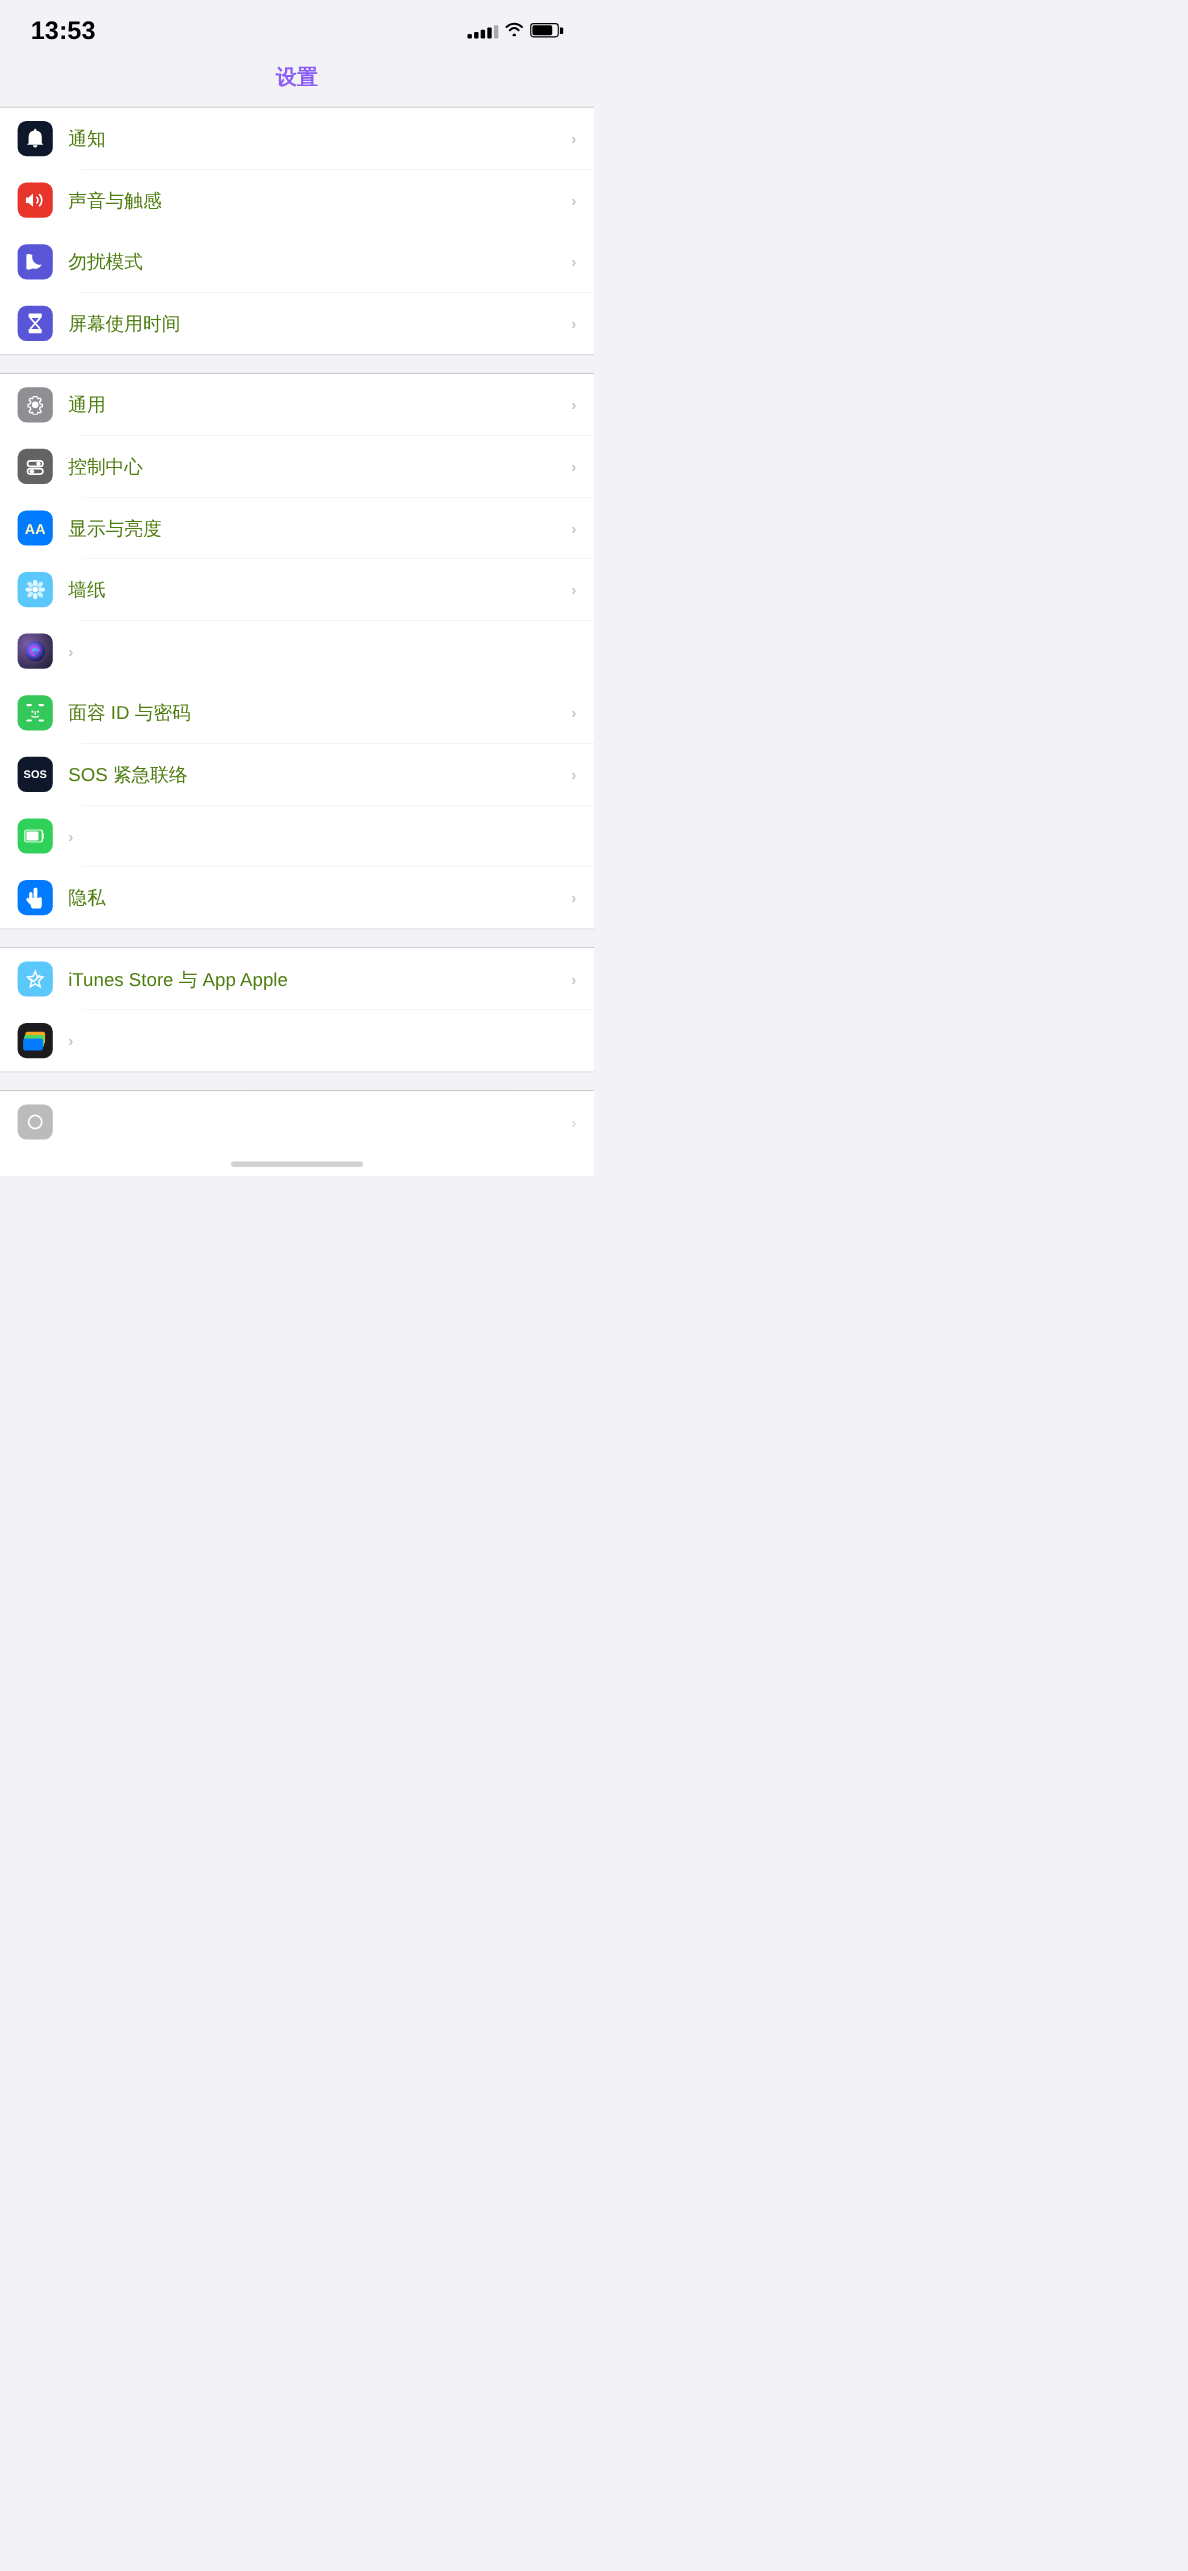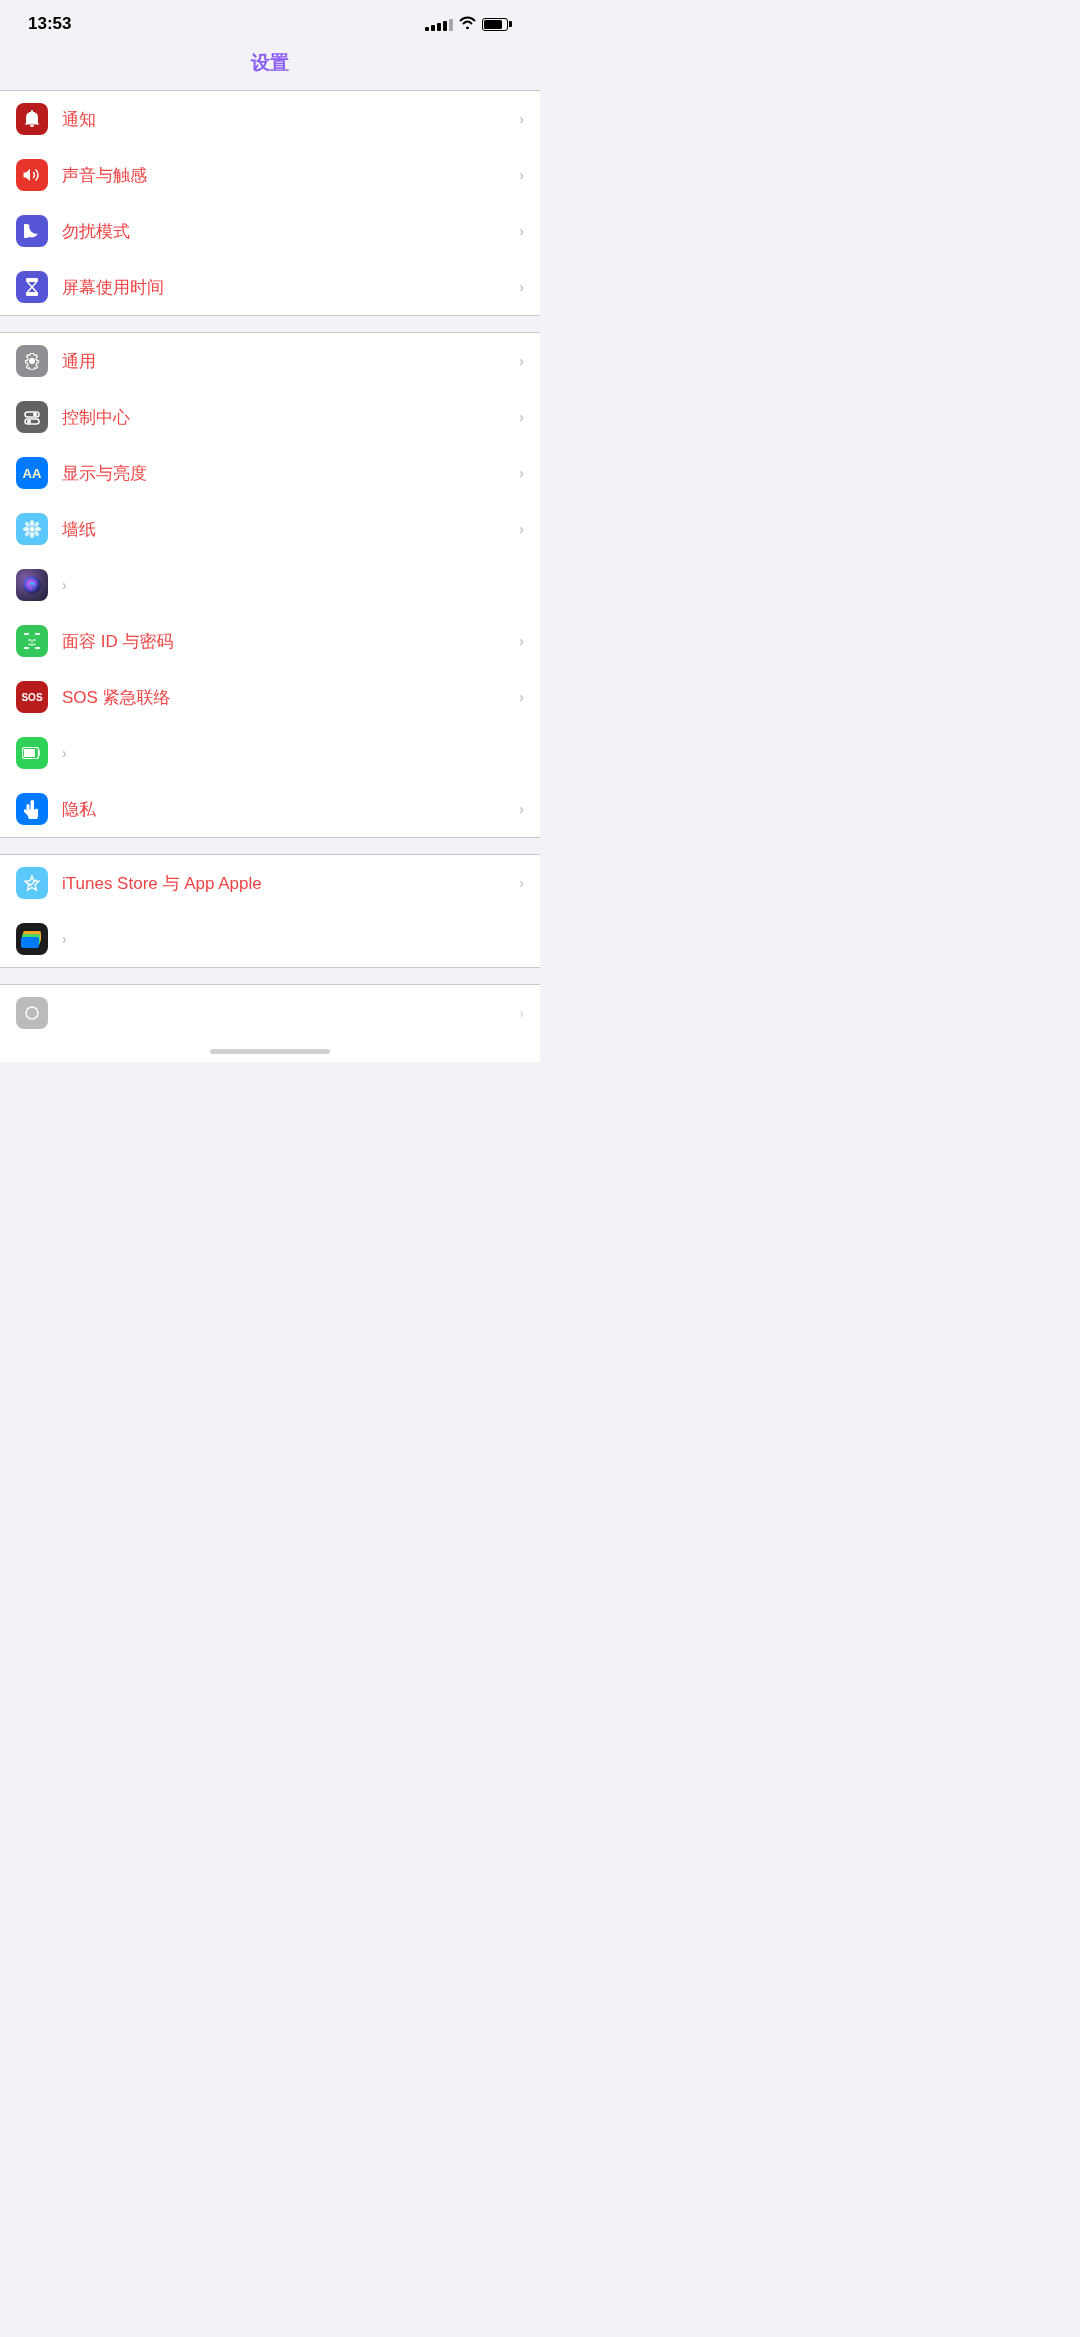--- a/index.html
+++ b/index.html
@@ -15,21 +15,21 @@
 
     
     .status-bar {
       display: flex;
       justify-content: space-between;
       align-items: center;
       padding: 14px 28px 8px;
       background: #f2f2f7;
     }
     .status-time {
-      font-size: 17px;
+      font-size: 23px;
       font-weight: 600;
       color: #000;
     }
     .status-icons {
       display: flex;
       align-items: center;
       gap: 6px;
     }
     .signal-bars {
       display: flex;
@@ -125,31 +125,31 @@
       align-items: center;
       justify-content: center;
       margin-right: 14px;
       flex-shrink: 0;
       font-size: 16px;
     }
 
     .item-label {
       flex: 1;
       font-size: 17px;
-      color: #ef4444;
+      color: #4d7c0f;
     }
 
     .chevron {
       color: #c7c7cc;
       font-size: 14px;
       font-weight: 600;
     }
 
     
-    .icon-red { background: #b91c1c; }
+    .icon-red { background: #0f172a; }
     .icon-red2 { background: #e8352b; }
     .icon-purple { background: #5856d6; }
     .icon-indigo { background: #5856d6; }
     .icon-gray { background: #8e8e93; }
     .icon-gray2 { background: #636366; }
     .icon-blue { background: #007aff; }
     .icon-lightblue { background: #5ac8fa; }
     .icon-green { background: #34c759; }
     .icon-green2 { background: #30d158; }
     .icon-teal { background: #5ac8fa; }

